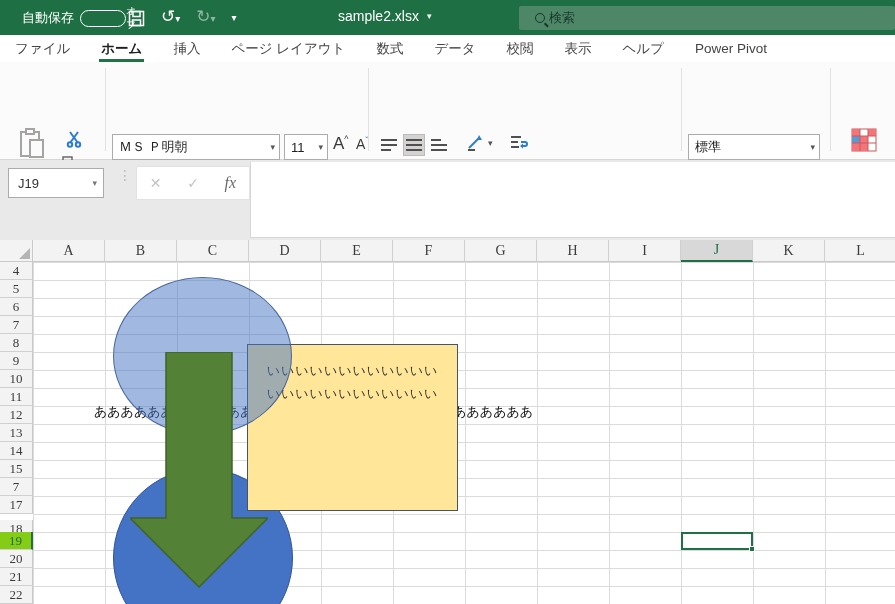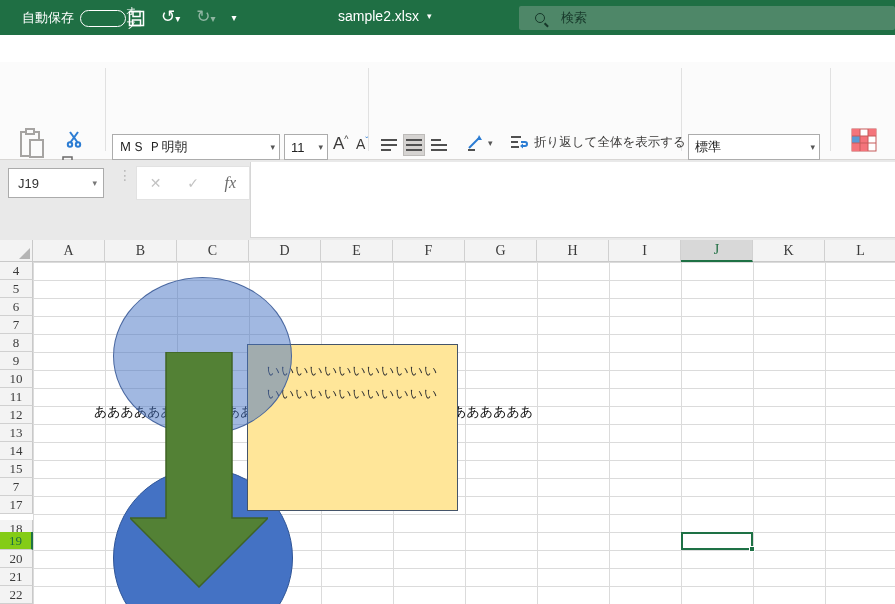--- a/index.html
+++ b/index.html
@@ -11,21 +11,21 @@
   .autosave { position:absolute; left:22px; top:9px; display:flex; align-items:center; gap:6px; font-size:13px; }
   .pill { display:flex; align-items:center; width:46px; height:17px; border:1px solid #fff; border-radius:9px; padding:0 4px; gap:4px; }
   .pill .dot { width:8px; height:8px; border-radius:50%; background:#fff; }
   .pill .state { font-size:10px;margin-left:37px; }
   .qat { position:absolute; left:128px; top:6px; display:flex; align-items:center; gap:16px; height:24px; }
   .qat .ic { font-size:17px; line-height:24px; color:#fff; }
   .qat .dim { color:#8FB6A2; }
   .qat .chev { font-size:10px; }
   .doctitle { position:absolute; left:338px; top:8px; font-size:14px; color:#fff; display:flex; gap:8px; align-items:center; }
   .doctitle .chev { font-size:9px; }
-  .searchbox { position:absolute; left:519px; top:6px; width:376px; height:24px; background:#4E8768; border-radius:2px; display:flex; align-items:center; padding-left:16px; gap:16px; color:#17382A; font-size:13px; }
+  .searchbox { position:absolute; left:519px; top:6px; width:376px; height:24px; background:#4E8768; border-radius:2px; display:flex; align-items:center; padding-left:16px; gap:4px; color:#17382A; font-size:13px; }
   .mag { width:10px; height:10px; border:1.6px solid #17382A; border-radius:50%; position:relative; }
   .mag::after { content:""; position:absolute; width:5px; height:1.6px; background:#17382A; transform:rotate(45deg); left:8px; top:10px; }
   .saveicon svg, .launcher svg { display:block; }
 
   
   .tabrow { position:absolute; left:0; top:35px; width:895px; height:27px; background:#fff; display:flex; align-items:stretch; padding-left:13px; gap:27px; }
   .tab { display:flex; align-items:center; font-size:13.5px; color:#444; padding:0 2px; position:relative; cursor:default; }
   .tab.active { color:#1e1e1e; font-weight:bold; }
   .tab.active::after { content:""; position:absolute; left:0; right:0; bottom:0; height:3px; background:#217346; }
 
@@ -105,20 +105,32 @@
     <div class="doctitle">
       <span>sample2.xlsx</span>
       <span class="chev">▾</span>
     </div>
     <div class="searchbox">
       <span class="mag"></span>
       <span>検索</span>
     </div>
   </div>
 
+  <div class="tabrow">
+    <div class="tab">ファイル</div>
+    <div class="tab active">ホーム</div>
+    <div class="tab">挿入</div>
+    <div class="tab">ページ レイアウト</div>
+    <div class="tab">数式</div>
+    <div class="tab">データ</div>
+    <div class="tab">校閲</div>
+    <div class="tab">表示</div>
+    <div class="tab">ヘルプ</div>
+    <div class="tab">Power Pivot</div>
+  </div>
 
   <div class="ribbon">
     <div class="gdiv" style="left:105px"></div>
     <div class="gdiv" style="left:368px"></div>
     <div class="gdiv" style="left:681px"></div>
     <div class="gdiv" style="left:830px"></div>
 
     <div class="pastebtn">
       <svg width="28" height="32" viewBox="0 0 28 32">
           <rect x="3" y="4" width="18" height="24" fill="none" stroke="#A6A4A2" stroke-width="2"></rect>
@@ -246,21 +258,20 @@
       <span class="chev9" style="margin-left:4px">▾</span>
     </div>
     <div class="btn" style="left:510px; top:72px; gap:6px">
       <svg width="18" height="17" viewBox="0 0 18 17">
           <line x1="1" y1="3" x2="11" y2="3" class="iconline"></line>
           <line x1="1" y1="8" x2="8" y2="8" class="iconline"></line>
           <line x1="1" y1="13" x2="9" y2="13" class="iconline"></line>
           <path d="M11,8 h4 q2,0 2,2 q0,2 -2,2 h-2" fill="none" class="blueline"></path>
           <polygon points="13,9.5 13,14.5 10,12" fill="#2B7CD3"></polygon>
         </svg>
-      <span class="ribtext">折り返して全体を表示する</span>
     </div>
     <div class="btn" style="left:378px; top:104px; width:22px; height:22px">
       <svg width="16" height="14" viewBox="0 0 16 14">
           <line x1="0" y1="2" x2="16" y2="2" class="iconline"></line>
           <line x1="0" y1="7" x2="10" y2="7" class="iconline"></line>
           <line x1="0" y1="12" x2="16" y2="12" class="iconline"></line>
         </svg>
     </div>
     <div class="btn" style="left:403px; top:104px; width:22px; height:22px">
       <svg width="16" height="14" viewBox="0 0 16 14">

